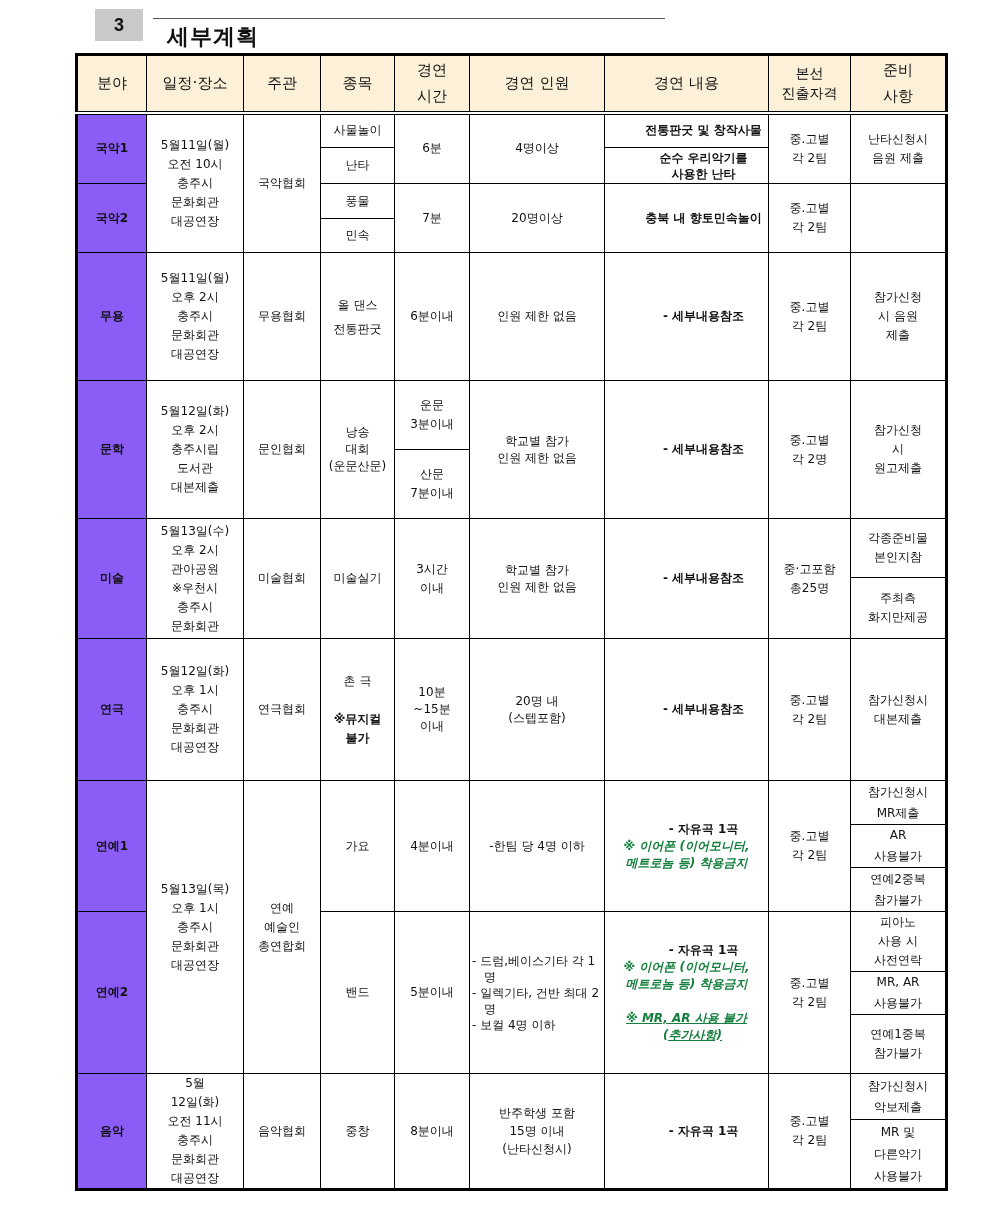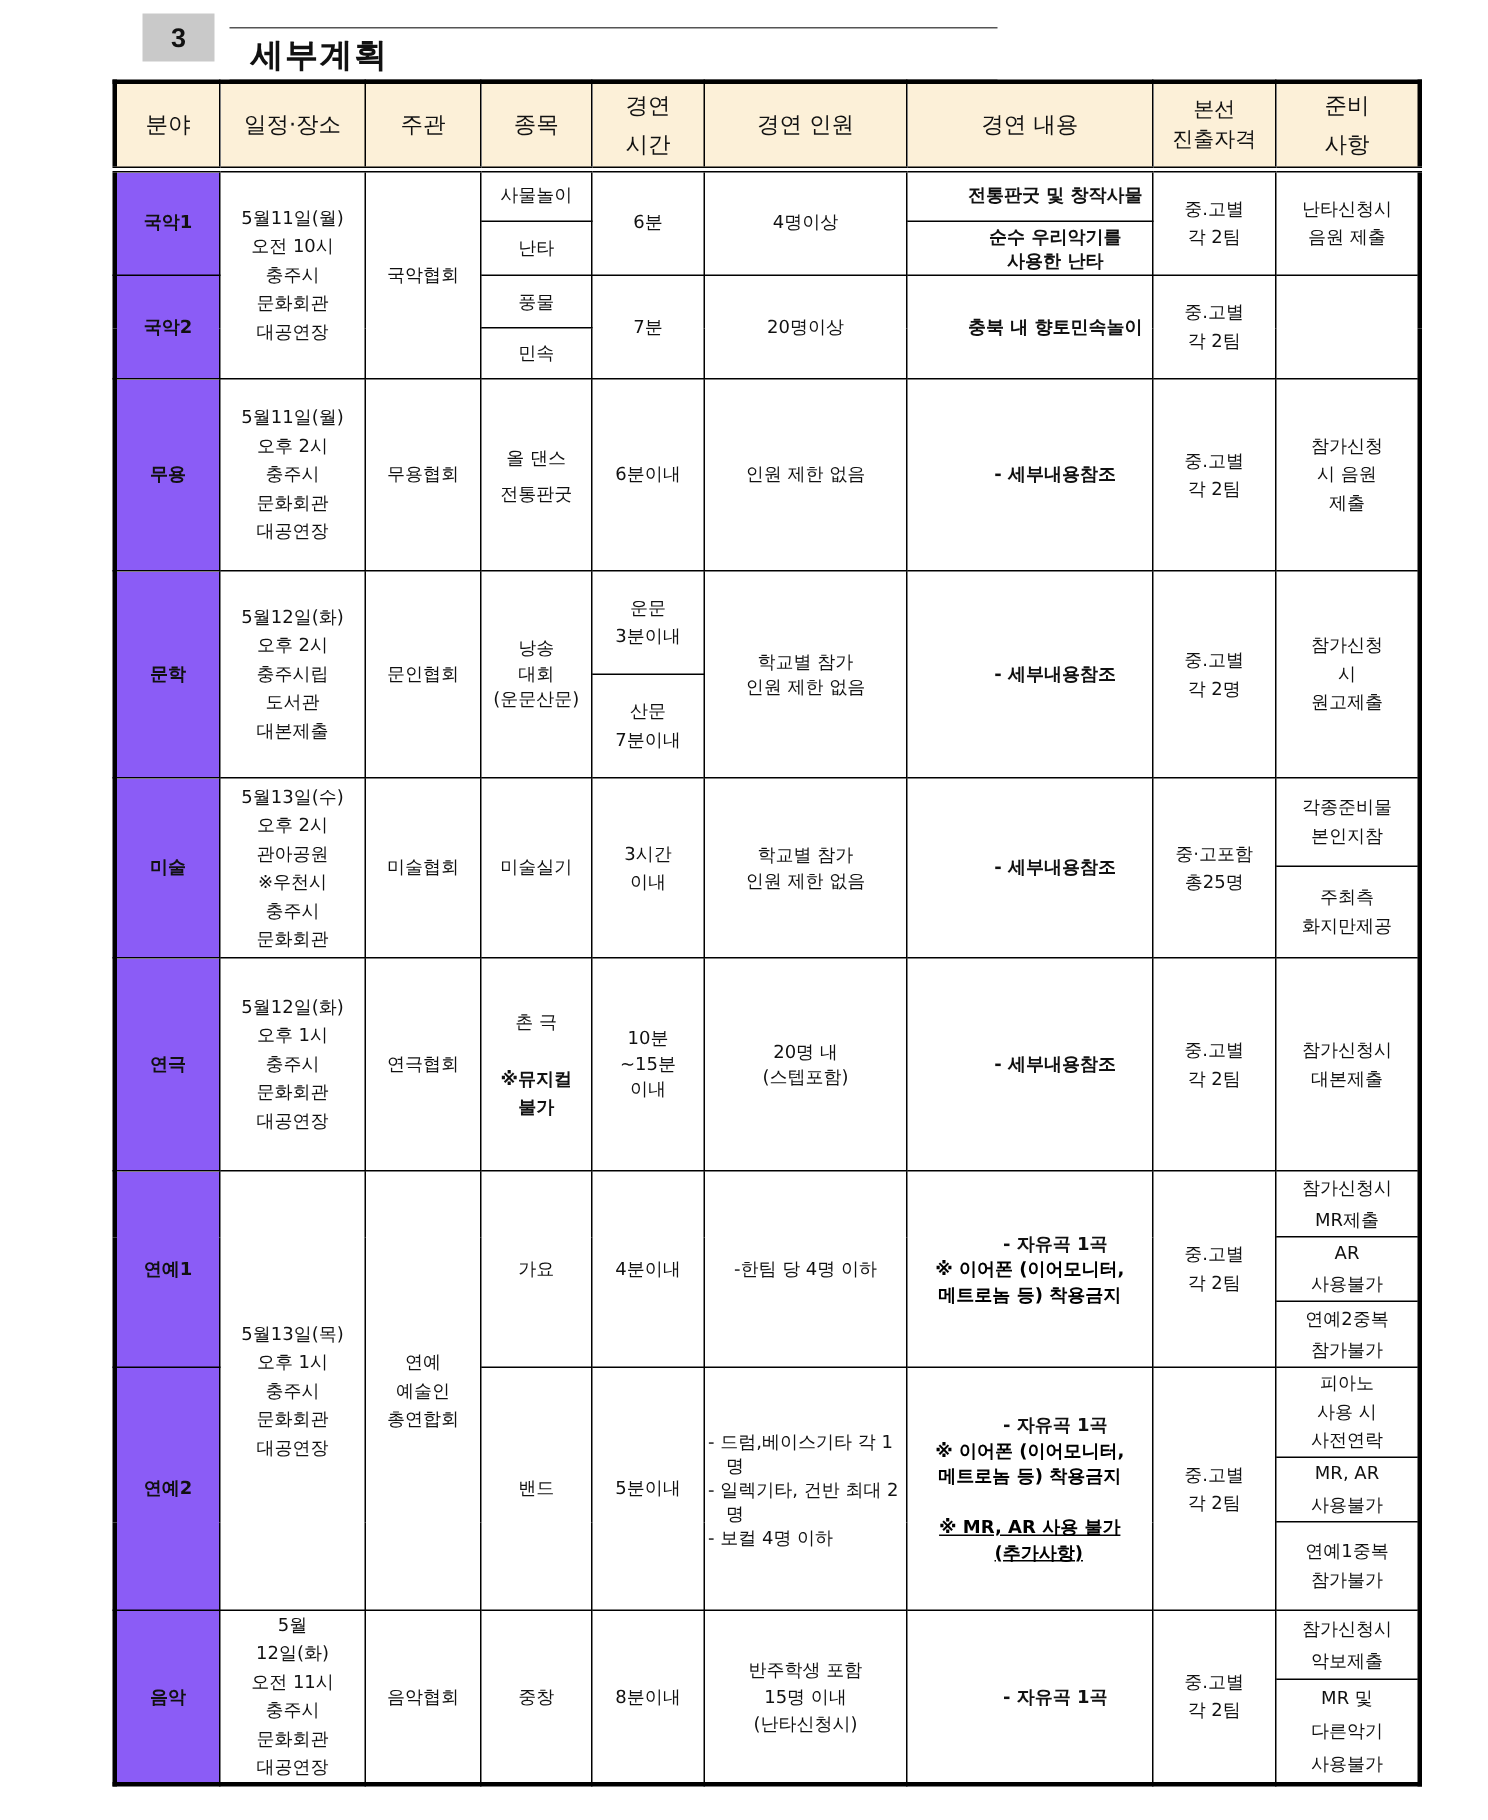--- a/index.html
+++ b/index.html
@@ -19,21 +19,21 @@
                padding:0 2px; font-size:12px; line-height:19px; overflow:hidden; }
   table.plan th { background:#fcf0d8; font-weight:normal; font-size:15px; line-height:26px; }
   table.plan th.sm { font-size:14px; line-height:20px; }
   table.plan thead tr th { border-bottom:4px double #000; }
   td.field { background:#8b5cf6; font-weight:bold; font-size:15px; }
   td.sched { font-weight:normal; font-size:13.5px; line-height:19.5px; }
   td.org { font-size:13px; }
   td.content { text-align:left; padding-left:8px; font-size:12px; }
   td.content .b { font-weight:bold;margin-left:34px; }
   td.prep { font-size:13.5px; line-height:23px;margin-top:35px; }
-  .red { color:#000000; font-weight:bold; }
+  .red { color:#15803d; font-weight:bold;font-style:italic; }
   .ul { text-decoration:underline; }
   .list { text-align:left; display:inline-block; }
   .list div { padding-left:12px; text-indent:-12px; }
 </style>
 </head>
 <body>
 
 <div class="sec-head">
   <div class="sec-num">3</div>
   <div class="sec-title-wrap">

